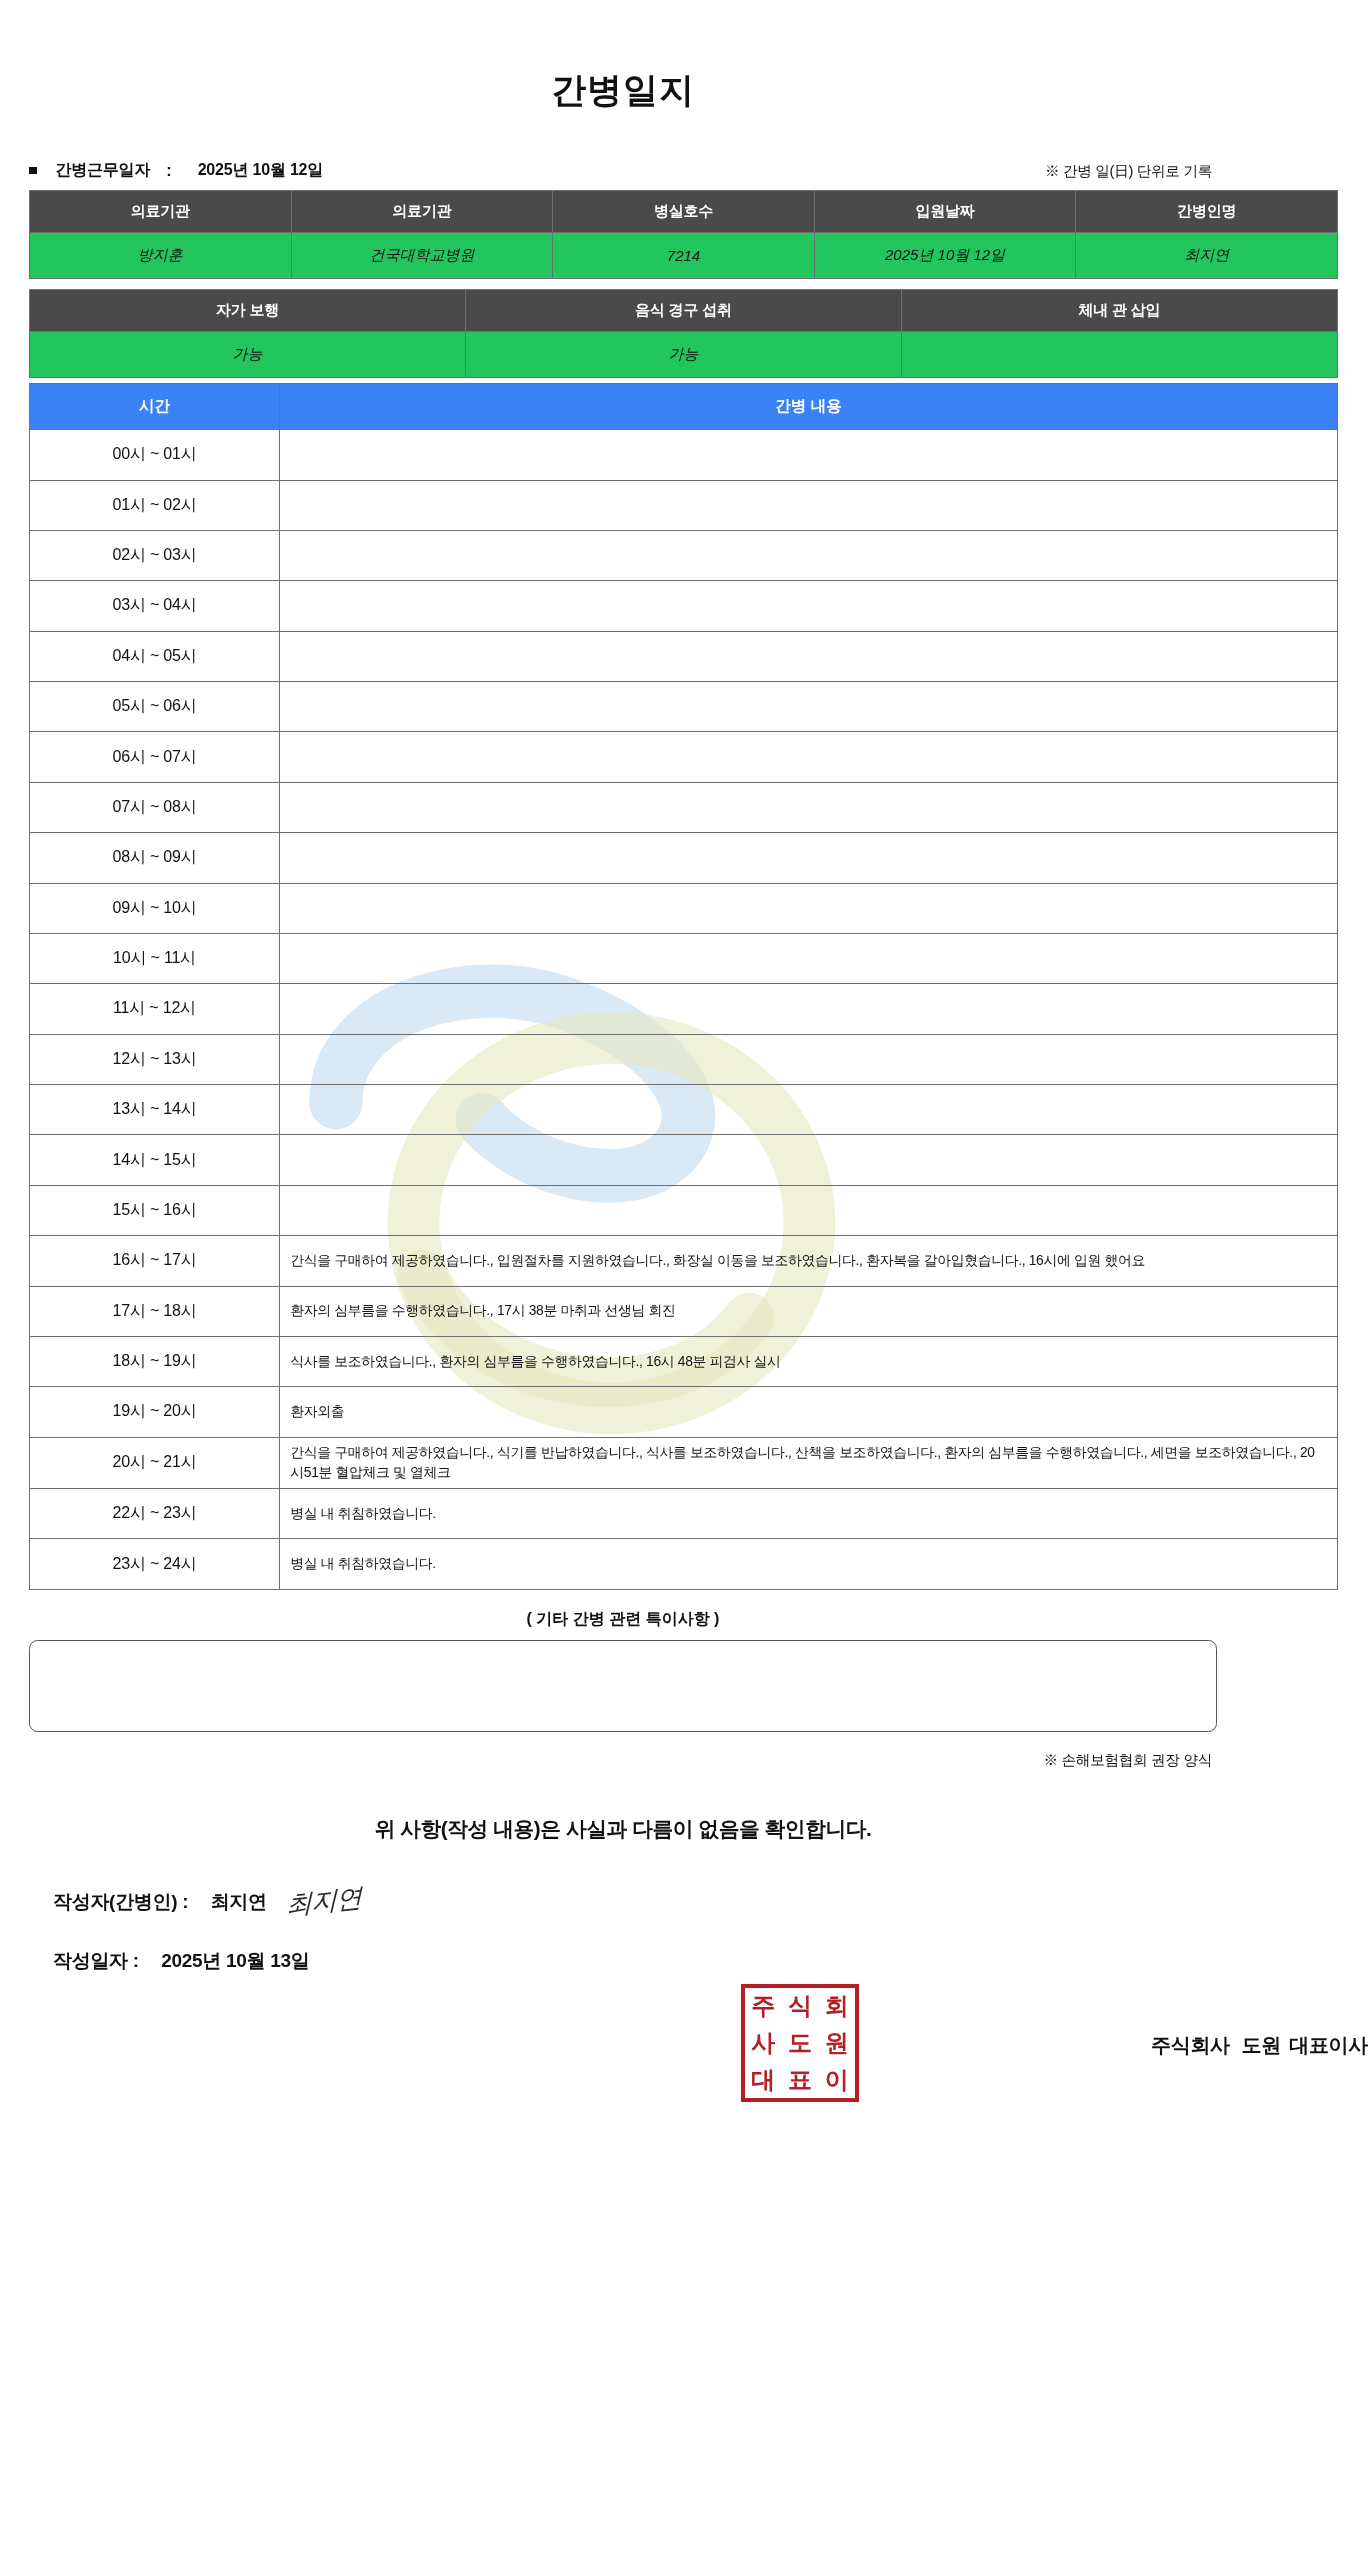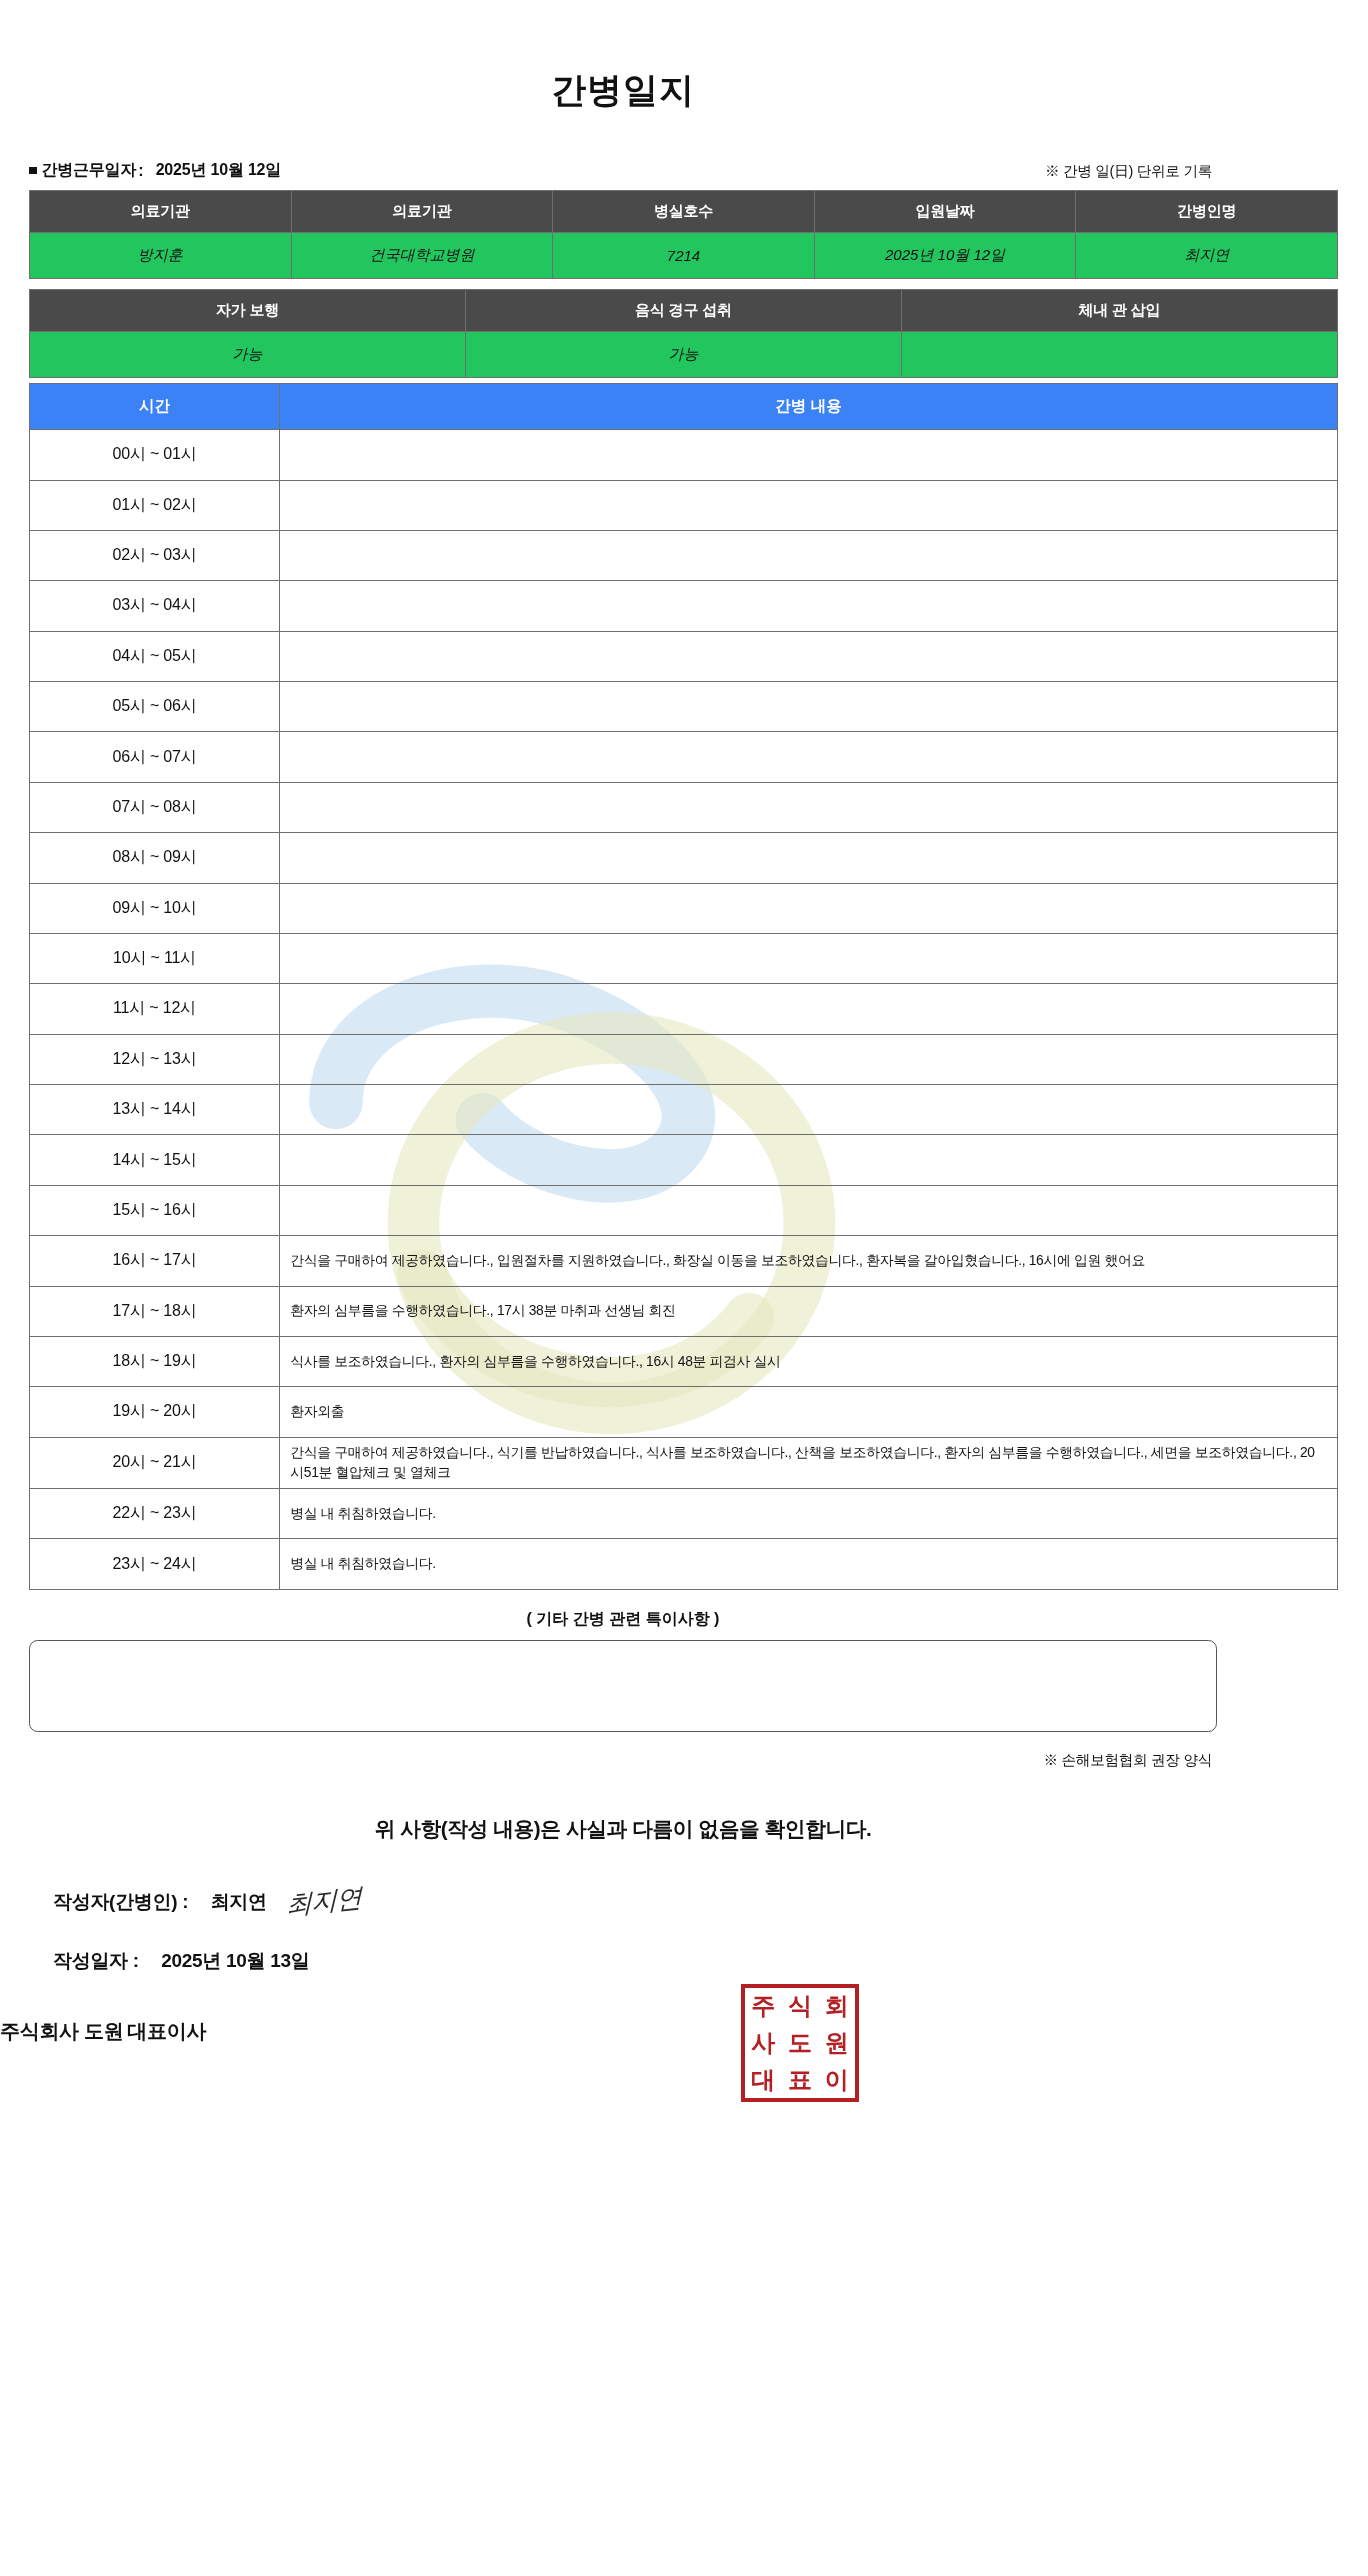--- a/index.html
+++ b/index.html
@@ -54,21 +54,21 @@
     justify-content: space-between;
     position: relative;
     z-index: 2;
   }
   .meta-left {
     font-size: 16px;
     font-weight: bold;
     letter-spacing: -0.2px;
     display: flex;
     align-items: center;
-    gap: 2px;
+    gap: 16px;
   }
   .bullet-square {
     display: inline-block;
     width: 7.8px;
     height: 7.8px;
     background: #111;
     margin-right: 2.6px;
   }
   .meta-left .value { font-weight: bold; margin-left: 10.3px; }
   .meta-right {
@@ -230,22 +230,23 @@
     font-family: "DejaVu Sans", sans-serif;
     line-height: 1;
     position: absolute;
     left: 741px;
     top: -19px;
   }
   .company-wrap { position: relative; width: 1368px; height: 129px; }
   .company-inner {
     position: absolute;
     left: 0; right: 0;
-    top: 15px;
-    text-align: left;
+    top: 29px;
+    text-align: right;
+    font-family: Liberation Mono, monospace;
   }
 </style>
 </head>
 <body>
 
 <div class="page">
 
   <svg class="watermark" viewBox="0 0 720 700" xmlns="http://www.w3.org/2000/svg">
     <path d="M80 220 C 80 110, 240 60, 360 110 C 470 155, 520 230, 470 280 C 420 330, 300 300, 250 240" fill="none" stroke="#bcd7ef" stroke-width="62" stroke-linecap="round" opacity="0.55"></path>
     <ellipse cx="400" cy="360" rx="230" ry="215" fill="none" stroke="#e6e7c0" stroke-width="60" opacity="0.6"></ellipse>

